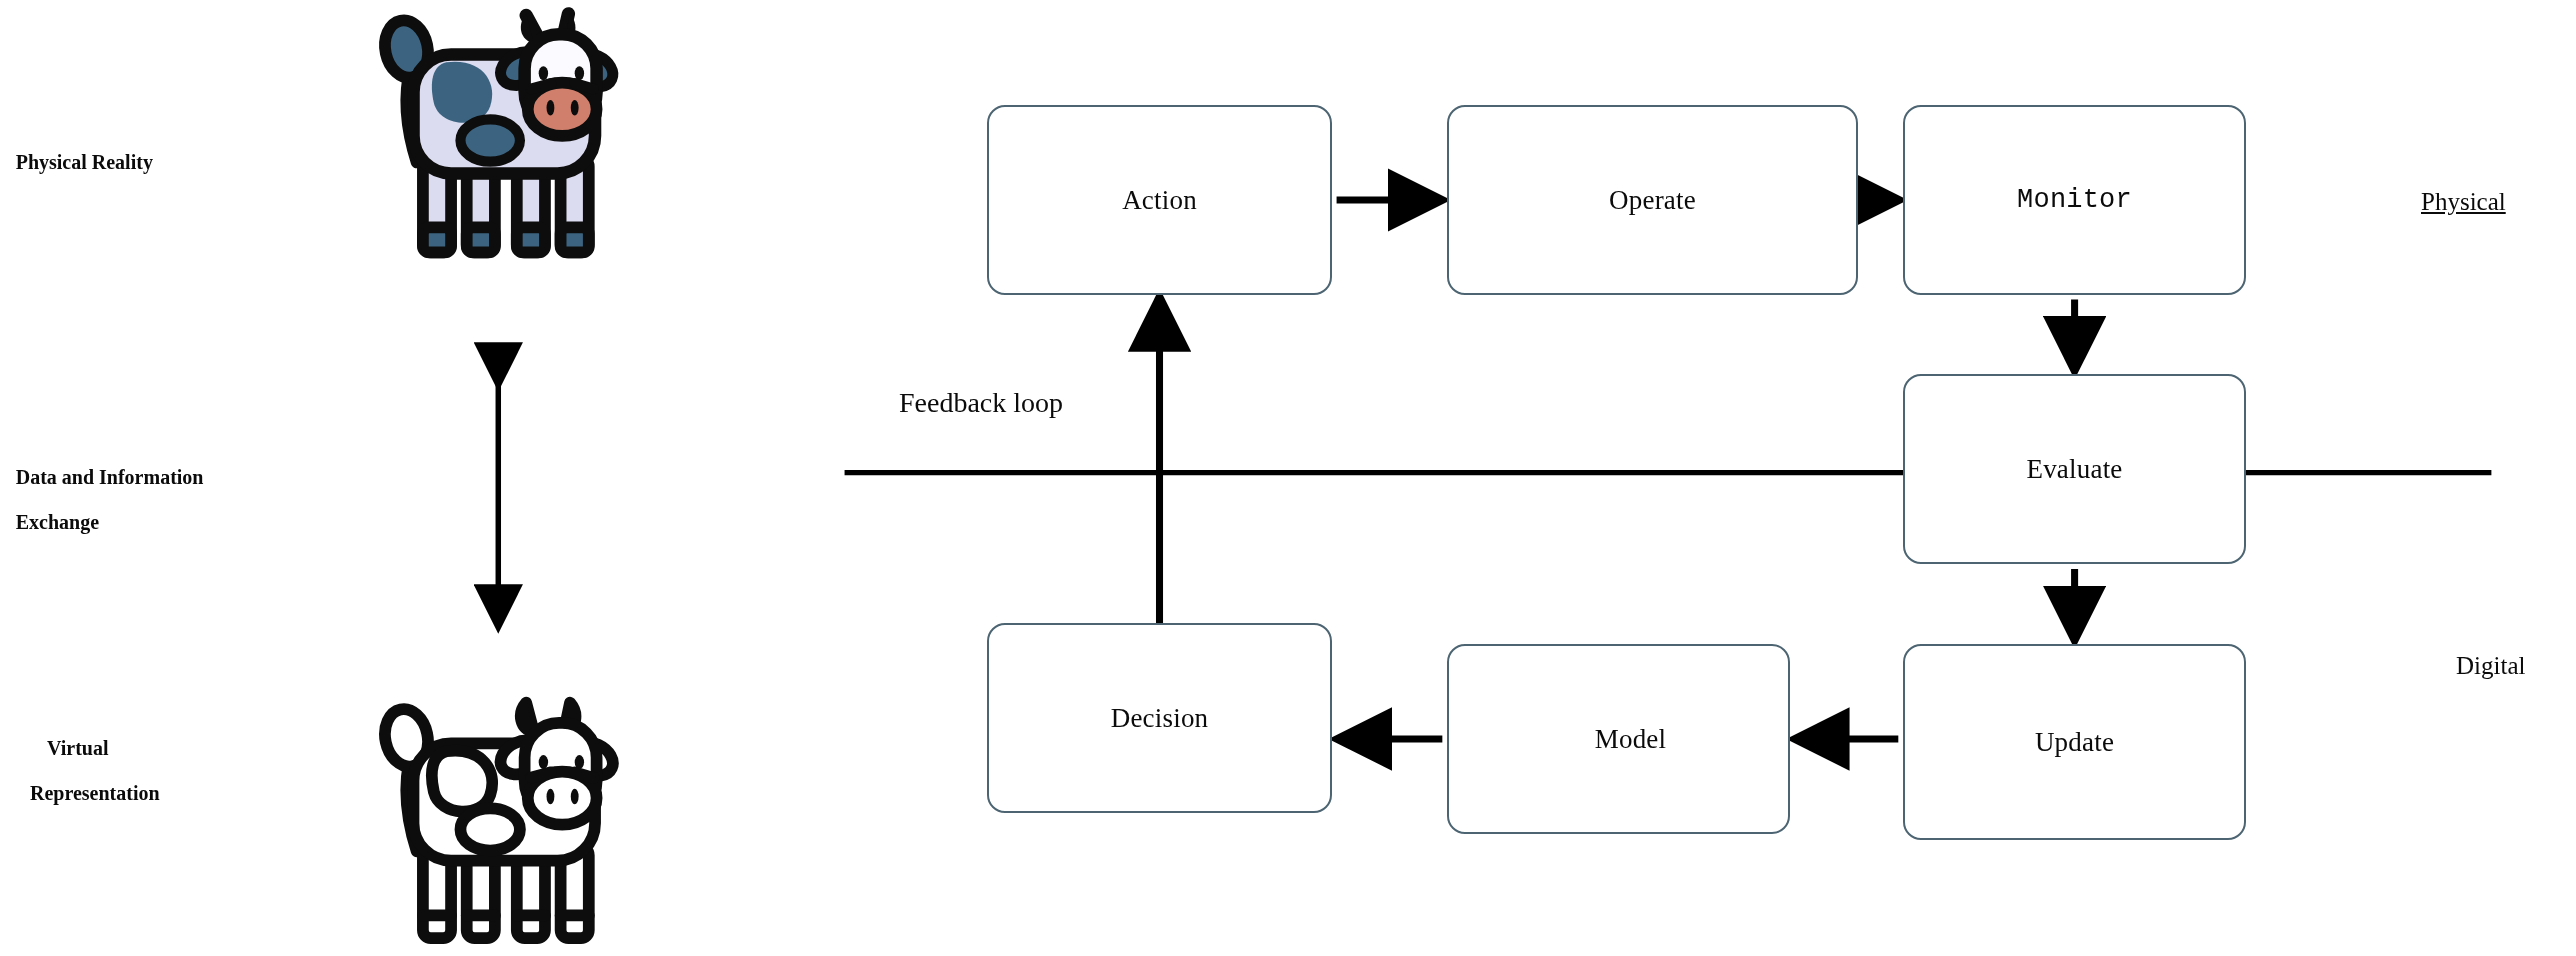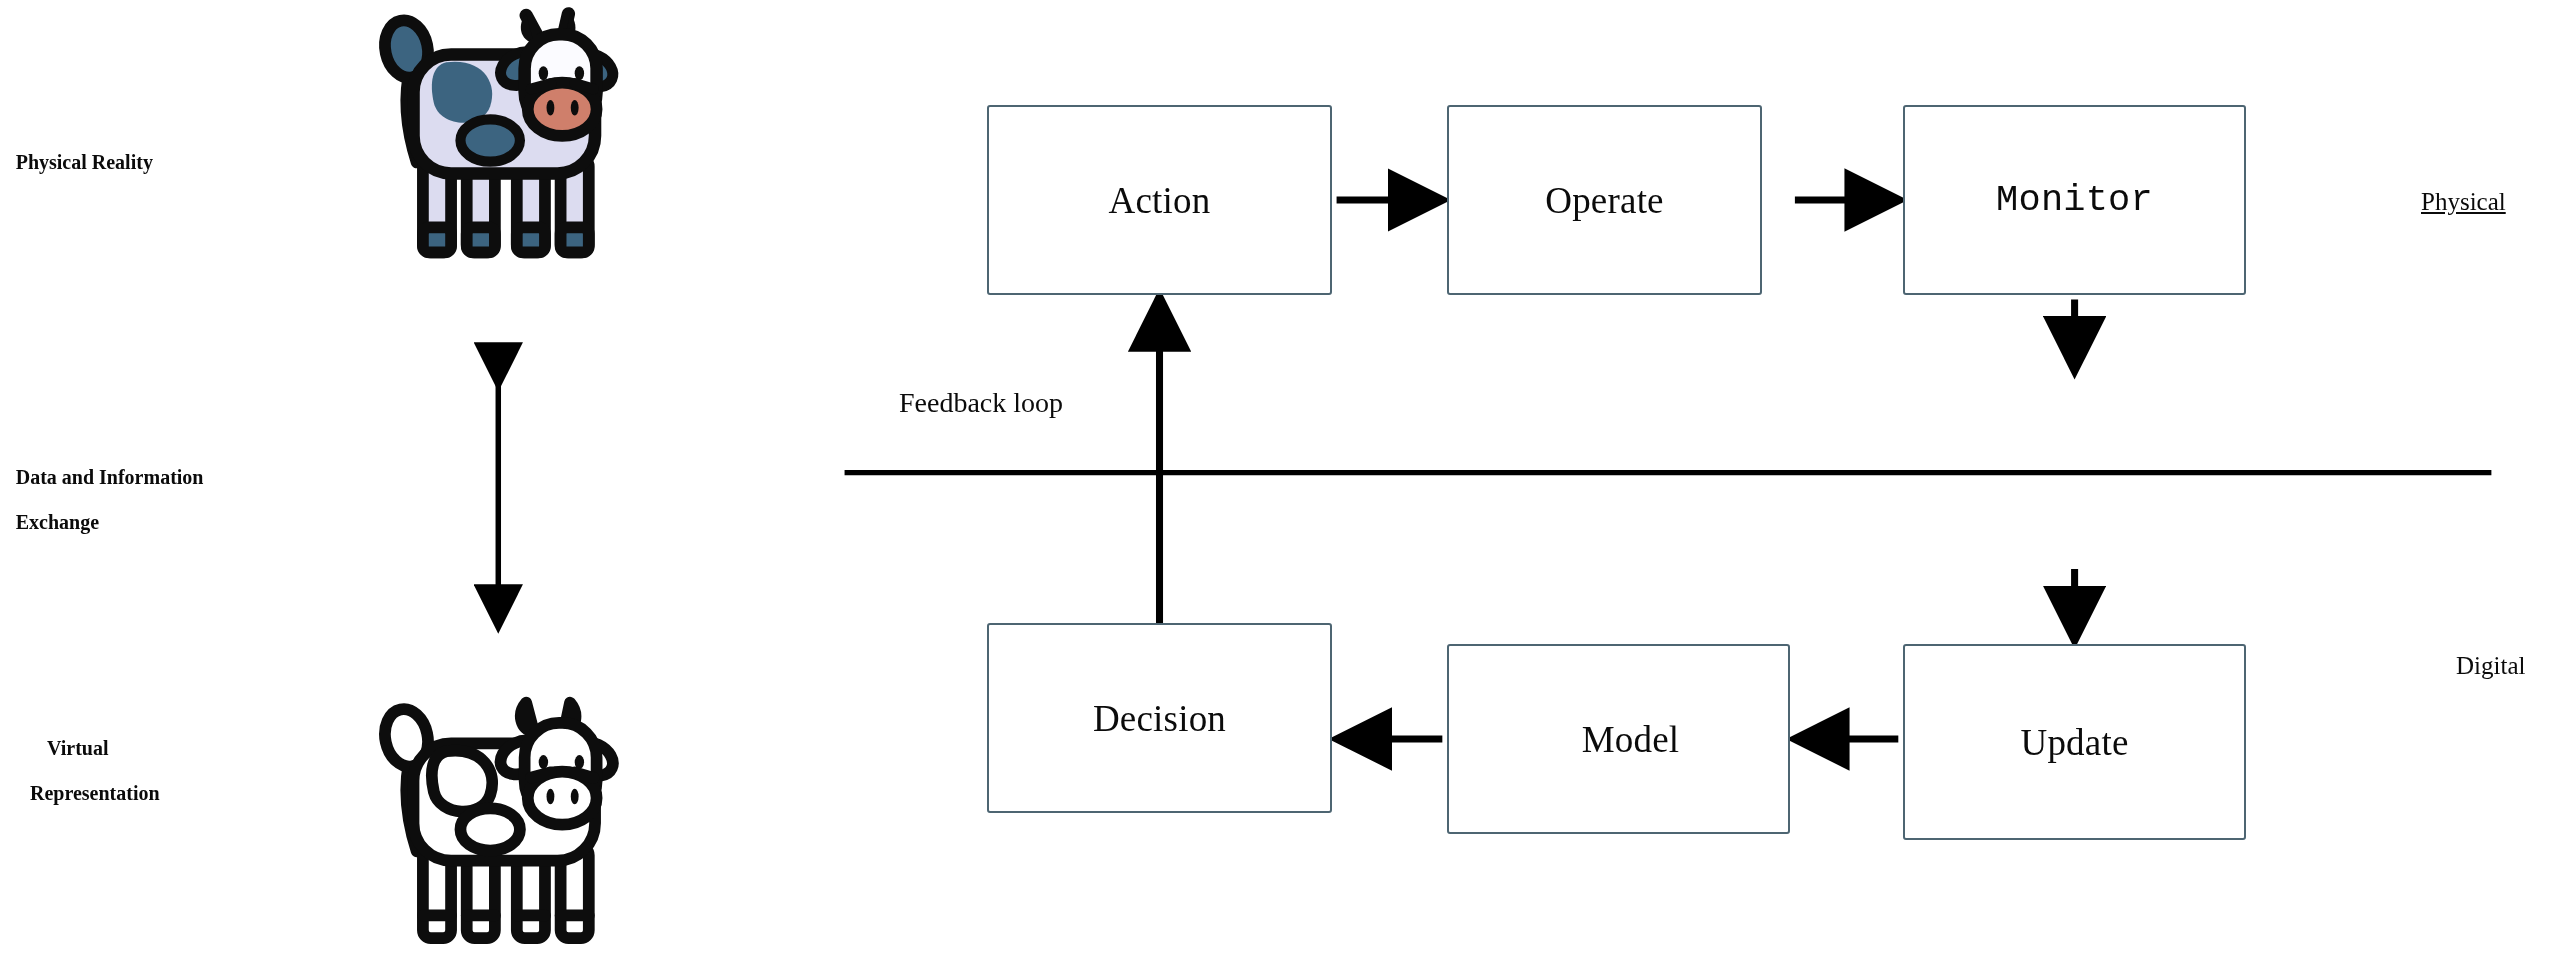--- a/index.html
+++ b/index.html
@@ -4,23 +4,23 @@
 <style>
   html,body{margin:0;padding:0;background:#ffffff;}
   body{width:2576px;height:957px;position:relative;overflow:hidden;
        font-family:"Liberation Serif","DejaVu Serif",serif;color:#0b0b0b;}
   .stage{position:absolute;left:0;top:0;width:2576px;height:957px;}
   .txt{position:absolute;white-space:pre;line-height:1.30;}
   .left-label{font-size:20px;font-weight:bold;}
   .side-label{font-size:25px;}
   .fb-label{font-size:28px;}
   .node{position:absolute;box-sizing:border-box;
-        background:#ffffff;border:2px solid #4d6572;border-radius:3px;
+        background:#ffffff;border:2px solid #4d6572;border-radius:18px;
         display:flex;align-items:center;justify-content:center;
-        font-size:37px;letter-spacing:0.2px;}
+        font-size:27px;letter-spacing:0.2px;}
   svg.overlay{position:absolute;left:0;top:0;width:2576px;height:957px;pointer-events:none;}
   svg.cow{position:absolute;}
 </style>
 </head>
 <body>
 
 <div class="stage">
 
   <div class="txt left-label" style="left:15.7px;top:149px;">Physical Reality</div>
 
@@ -114,24 +114,25 @@
     <line x1="2291" y1="255" x2="2419" y2="255" stroke="#000000" stroke-width="9" marker-end="url(#ah)"></line>
     <line x1="2648" y1="382" x2="2648" y2="468" stroke="#000000" stroke-width="9" marker-end="url(#ah)"></line>
     <line x1="2648" y1="726" x2="2648" y2="812" stroke="#000000" stroke-width="9" marker-end="url(#ah)"></line>
     <line x1="2423" y1="943" x2="2296" y2="943" stroke="#000000" stroke-width="9" marker-end="url(#ah)"></line>
     <line x1="1841" y1="943" x2="1712" y2="943" stroke="#000000" stroke-width="9" marker-end="url(#ah)"></line>
     <line x1="1480" y1="1000" x2="1480" y2="384" stroke="#000000" stroke-width="9" marker-end="url(#ah)"></line>
   </svg>
 
   <div class="node" style="left:987px;top:105px;width:345px;height:190px;">Action</div>
 
-  <div class="node" style="left:1447px;top:105px;width:315px;height:190px;">Operate</div>
+  <div class="node" style="left:1447px;top:105px;width:411px;height:190px;">Operate</div>
 
   <div class="node" style="left:1903px;top:105px;width:343px;height:190px;font-family:Liberation Mono, monospace;">Monitor</div>
 
+  <div class="node" style="left:1903px;top:374px;width:343px;height:190px;">Evaluate</div>
 
   <div class="node" style="left:1903px;top:644px;width:343px;height:196px;">Update</div>
 
   <div class="node" style="left:1447px;top:644px;width:343px;height:190px;padding-left:24px;">Model</div>
 
   <div class="node" style="left:987px;top:623px;width:345px;height:190px;">Decision</div>
 
   <div class="txt fb-label" style="left:899px;top:385px;">Feedback loop</div>
 
   <div class="txt side-label" style="left:2421px;top:186px;text-decoration:underline;">Physical</div>

